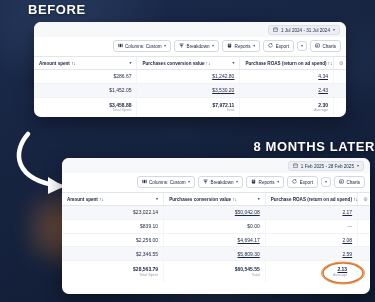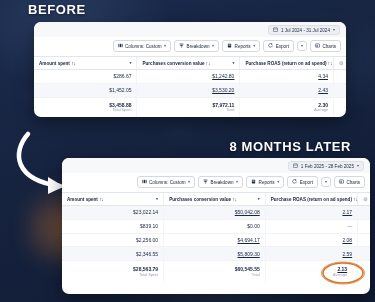--- a/index.html
+++ b/index.html
@@ -39,21 +39,21 @@
   
   .label {
     position:absolute;
     color:#ffffff;
     font-weight:bold;
     font-size:13px;
     letter-spacing:.6px;
     text-shadow:0 1px 3px rgba(0,0,0,.5);
   }
   .label-before { left:28px; top:2px; }
-  .label-after  { right:24px; top:139px;text-align:right; }
+  .label-after  { right:0; top:139px;text-align:right; }
 
   
   .arrow { position:absolute; left:8px; top:128px; width:90px; height:72px; }
 
   
   .card {
     position:absolute;
     background:#ffffff;
     border-radius:7px;
     overflow:hidden;

